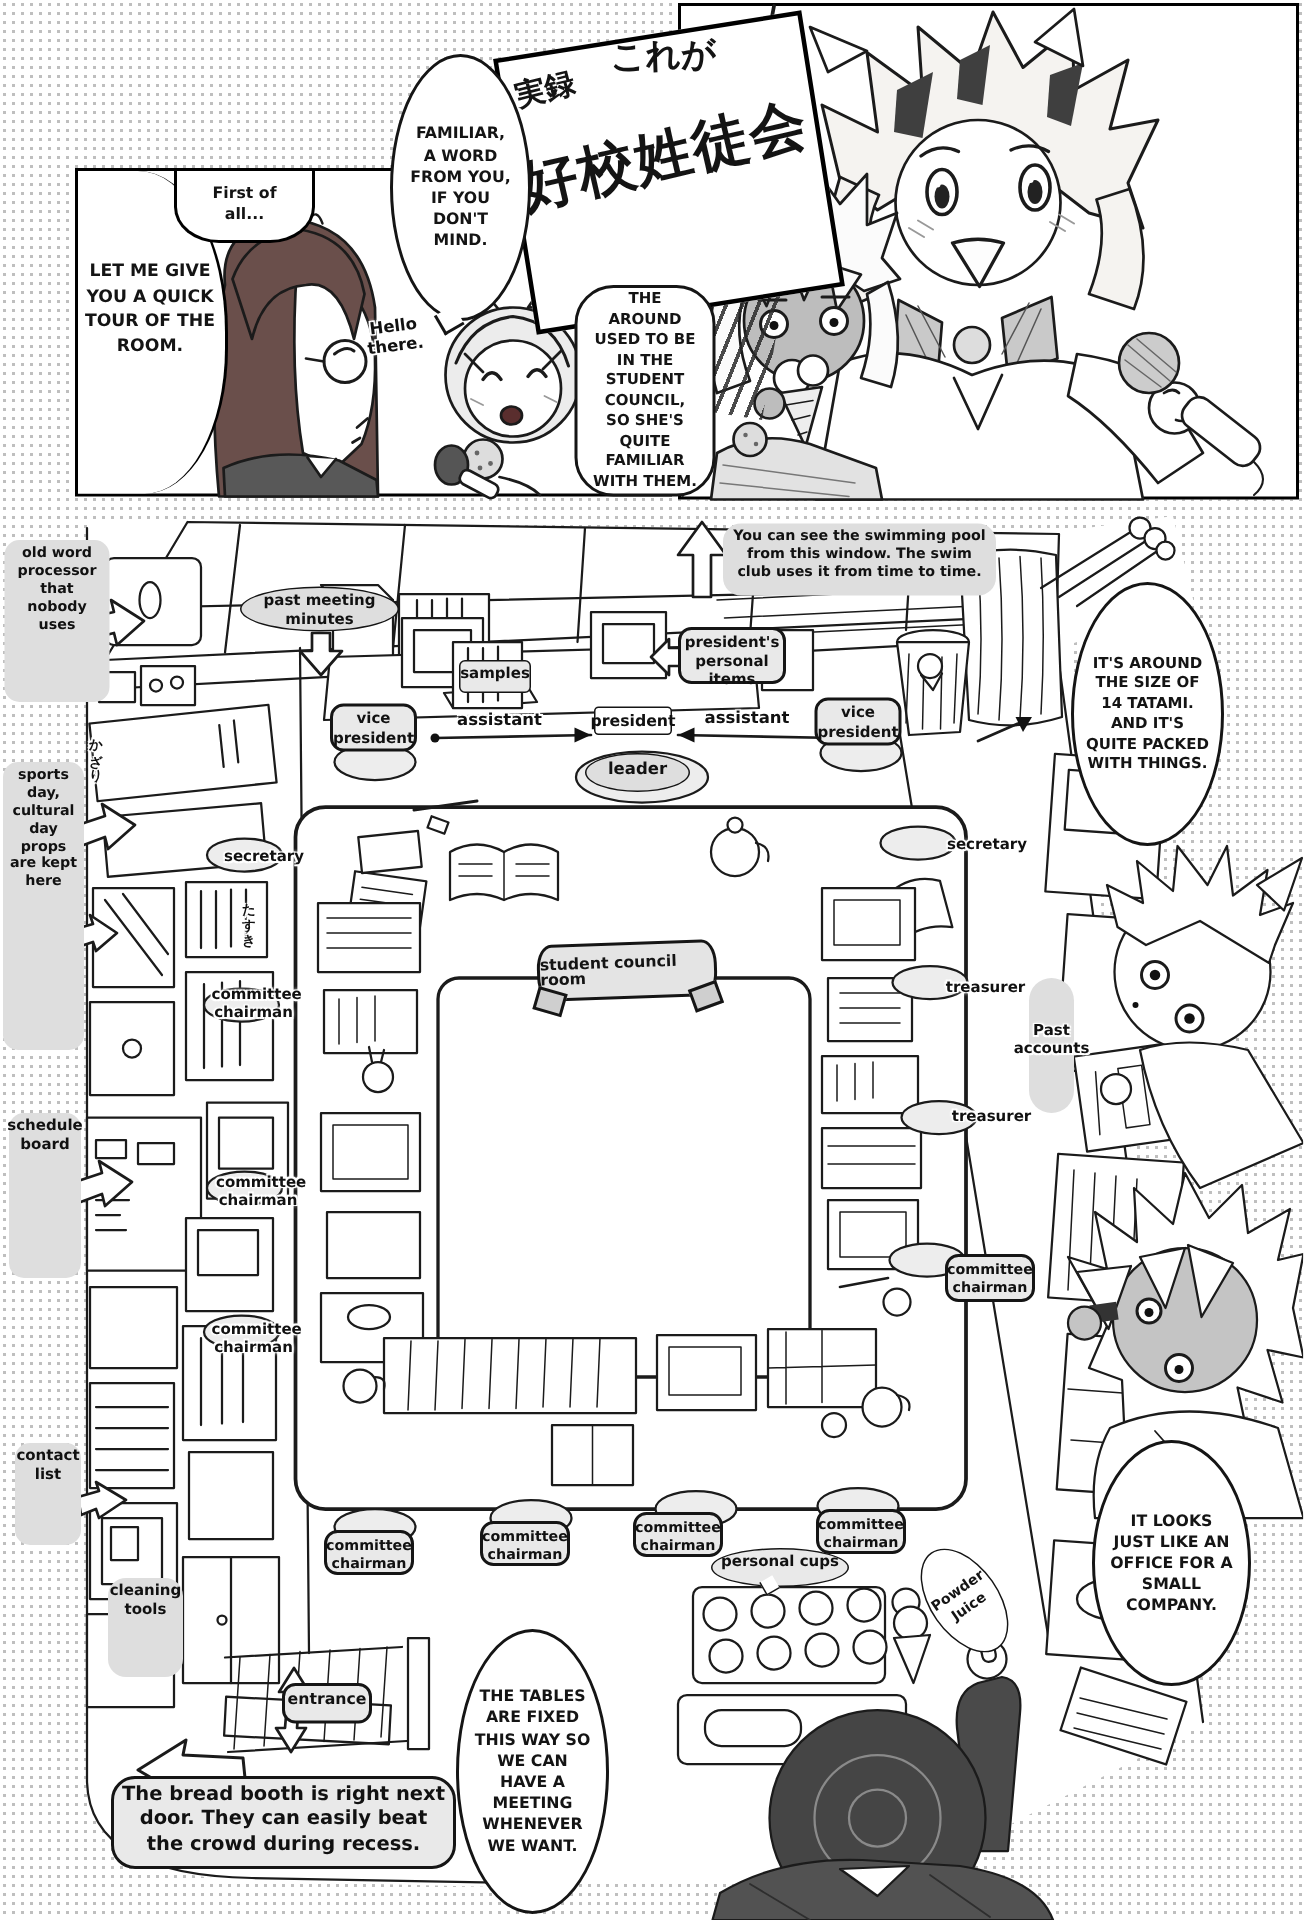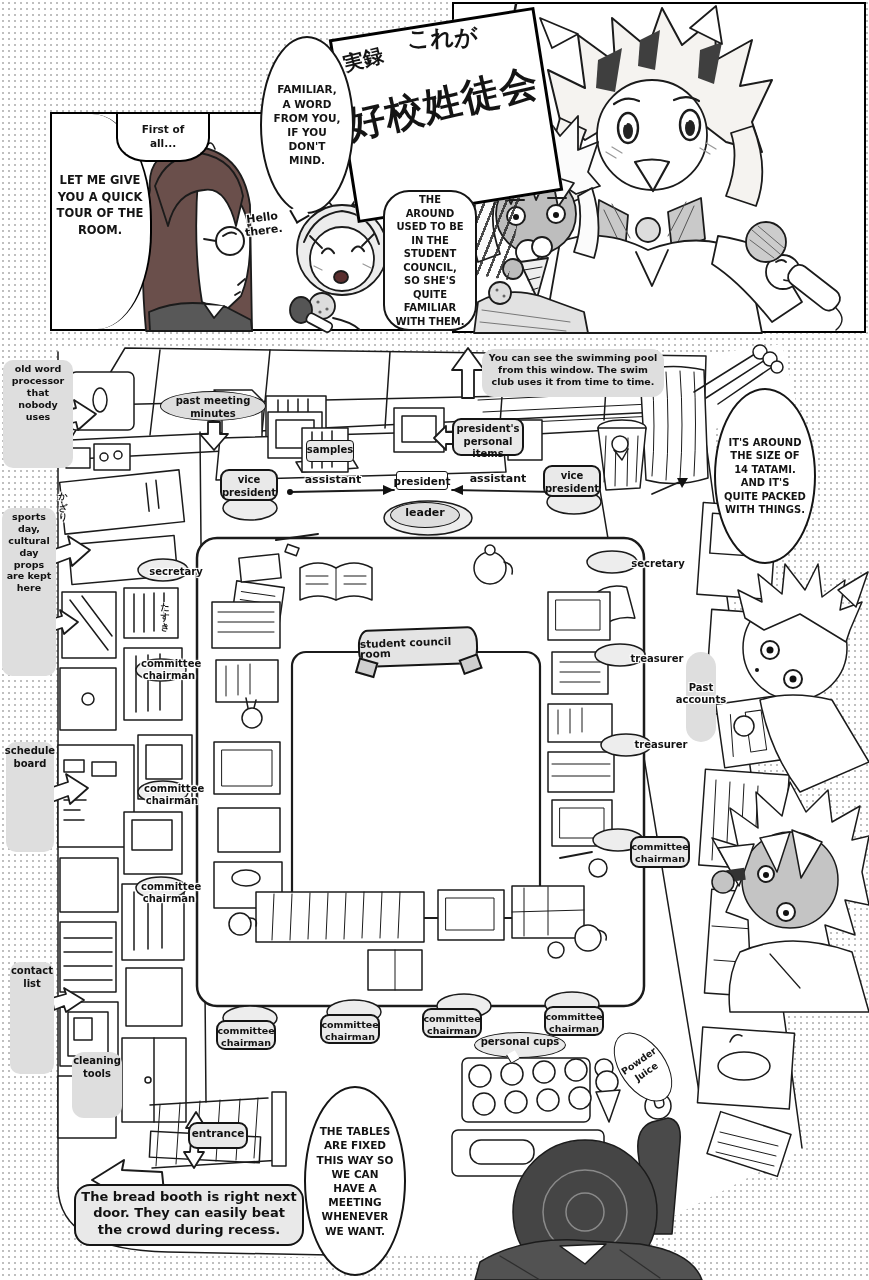--- a/index.html
+++ b/index.html
@@ -471,27 +471,27 @@
   <div class="tag" style="left:630px;top:558px;width:56px">secretary</div>
   <div class="tag" style="left:630px;top:653px;width:54px">treasurer</div>
   <div class="tag" style="left:634px;top:739px;width:54px">treasurer</div>
   <div class="tag" style="left:141px;top:658px;width:56px">committee chairman</div>
   <div class="tag" style="left:144px;top:783px;width:56px">committee chairman</div>
   <div class="tag" style="left:141px;top:881px;width:56px">committee chairman</div>
 
   <div class="note" style="left:686px;top:652px;width:30px;height:90px;border-radius:15px"></div>
   <div class="tag" style="left:668px;top:682px;width:66px;font-weight:600">Past accounts</div>
 
-  <div class="note" style="left:2px;top:508px;width:54px;height:168px;font-size:9.5px">
+  <div class="note" style="left:2px;top:508px;width:54px;height:192px;font-size:9.5px">
     <span>sports day, cultural day props are kept here</span>
     </div>
   <div class="note" style="left:6px;top:742px;width:48px;height:110px">
     <span>schedule board</span>
     </div>
-  <div class="note" style="left:10px;top:962px;width:44px;height:112px">
+  <div class="note" style="left:10px;top:962px;width:44px;height:68px">
     <span>contact list</span>
     </div>
   <div class="note" style="left:72px;top:1052px;width:50px;height:66px;border-radius:12px">
     <span>cleaning tools</span>
     </div>
 
   <div class="banner">
       <span>student council room</span>
     </div>
 
@@ -527,18 +527,21 @@
     <span>Powder Juice</span>
     </div>
 
   <div class="note noteb" style="left:188px;top:1122px;width:60px;height:27px;font-size:10.5px;border-radius:9px">
     <span>entrance</span>
     </div>
 
   <div class="bubble" style="left:304px;top:1086px;width:102px;height:190px;font-size:10.5px;z-index:4">
     <span>THE TABLES ARE FIXED THIS WAY SO WE CAN HAVE A MEETING WHENEVER WE WANT.</span>
     </div>
+  <div class="bubble" style="left:728px;top:960px;width:106px;height:164px;font-size:10.5px">
+    <span>IT LOOKS JUST LIKE AN OFFICE FOR A SMALL COMPANY.</span>
+    </div>
 
   <div class="note noteb" style="left:74px;top:1184px;width:230px;height:62px;border-radius:16px;font-size:13px">
     <span>The bread booth is right next door. They can easily beat the crowd during recess.</span>
     </div>
 
 </div>
 
 </body></html>

